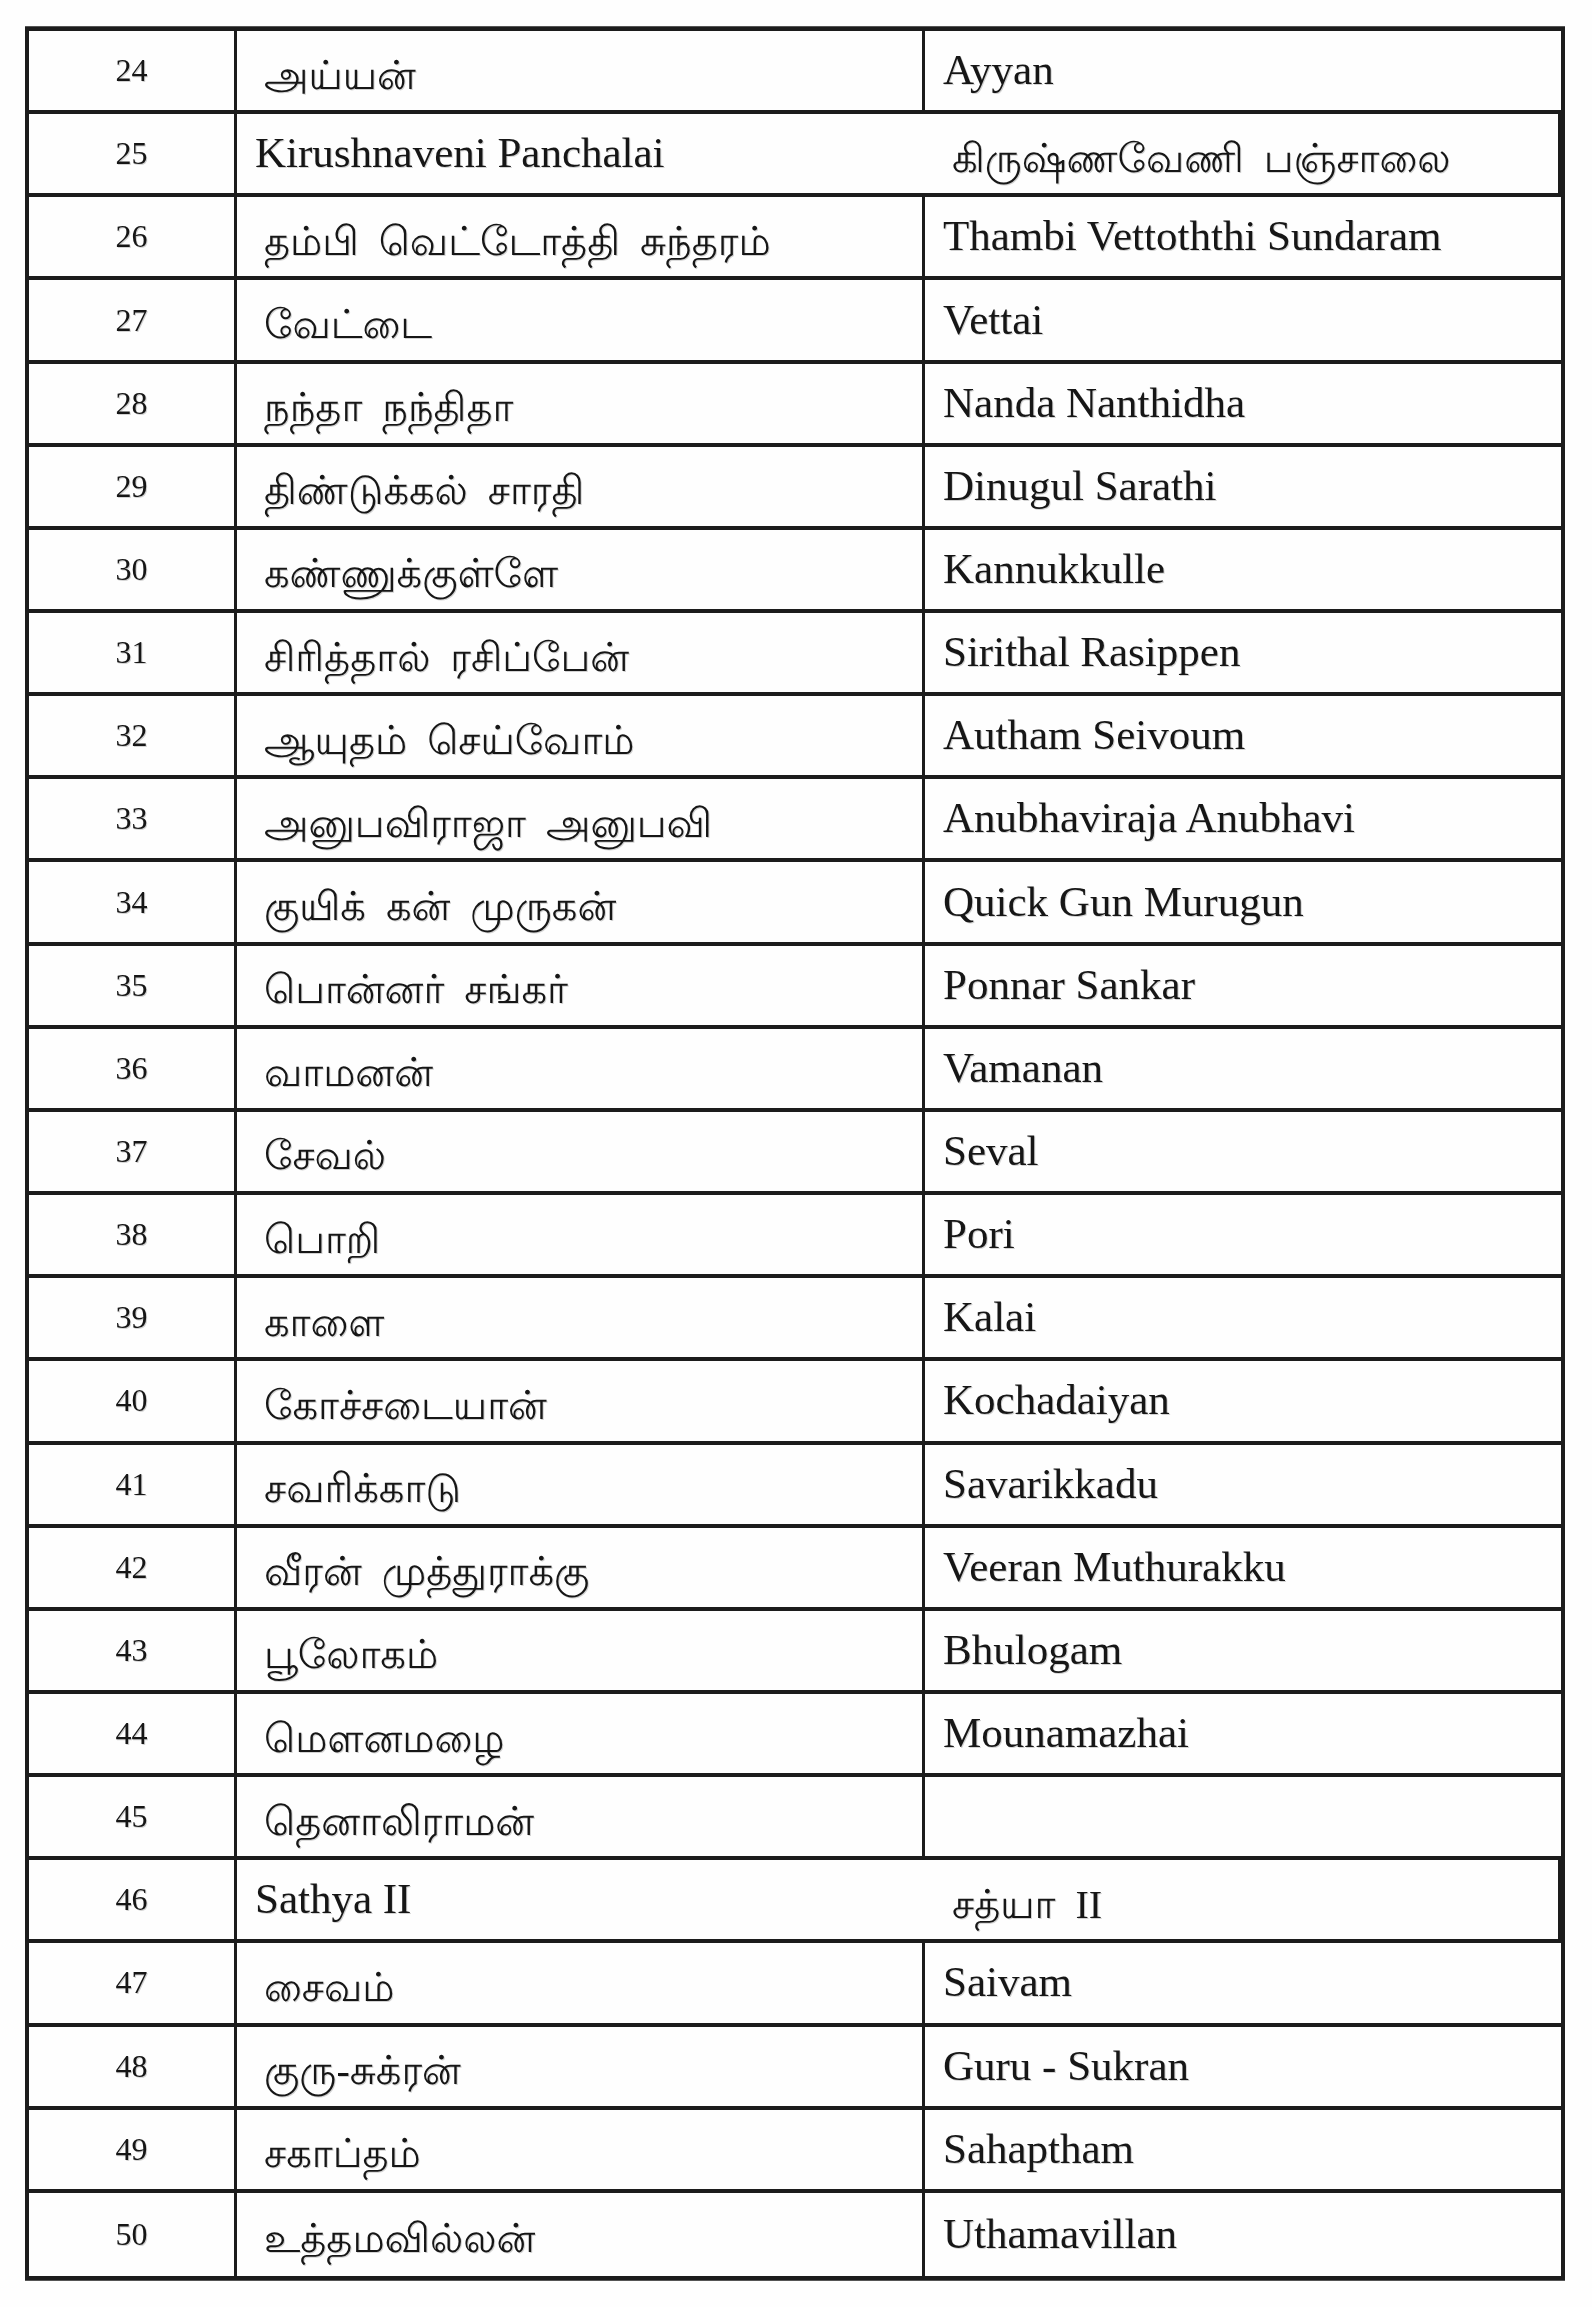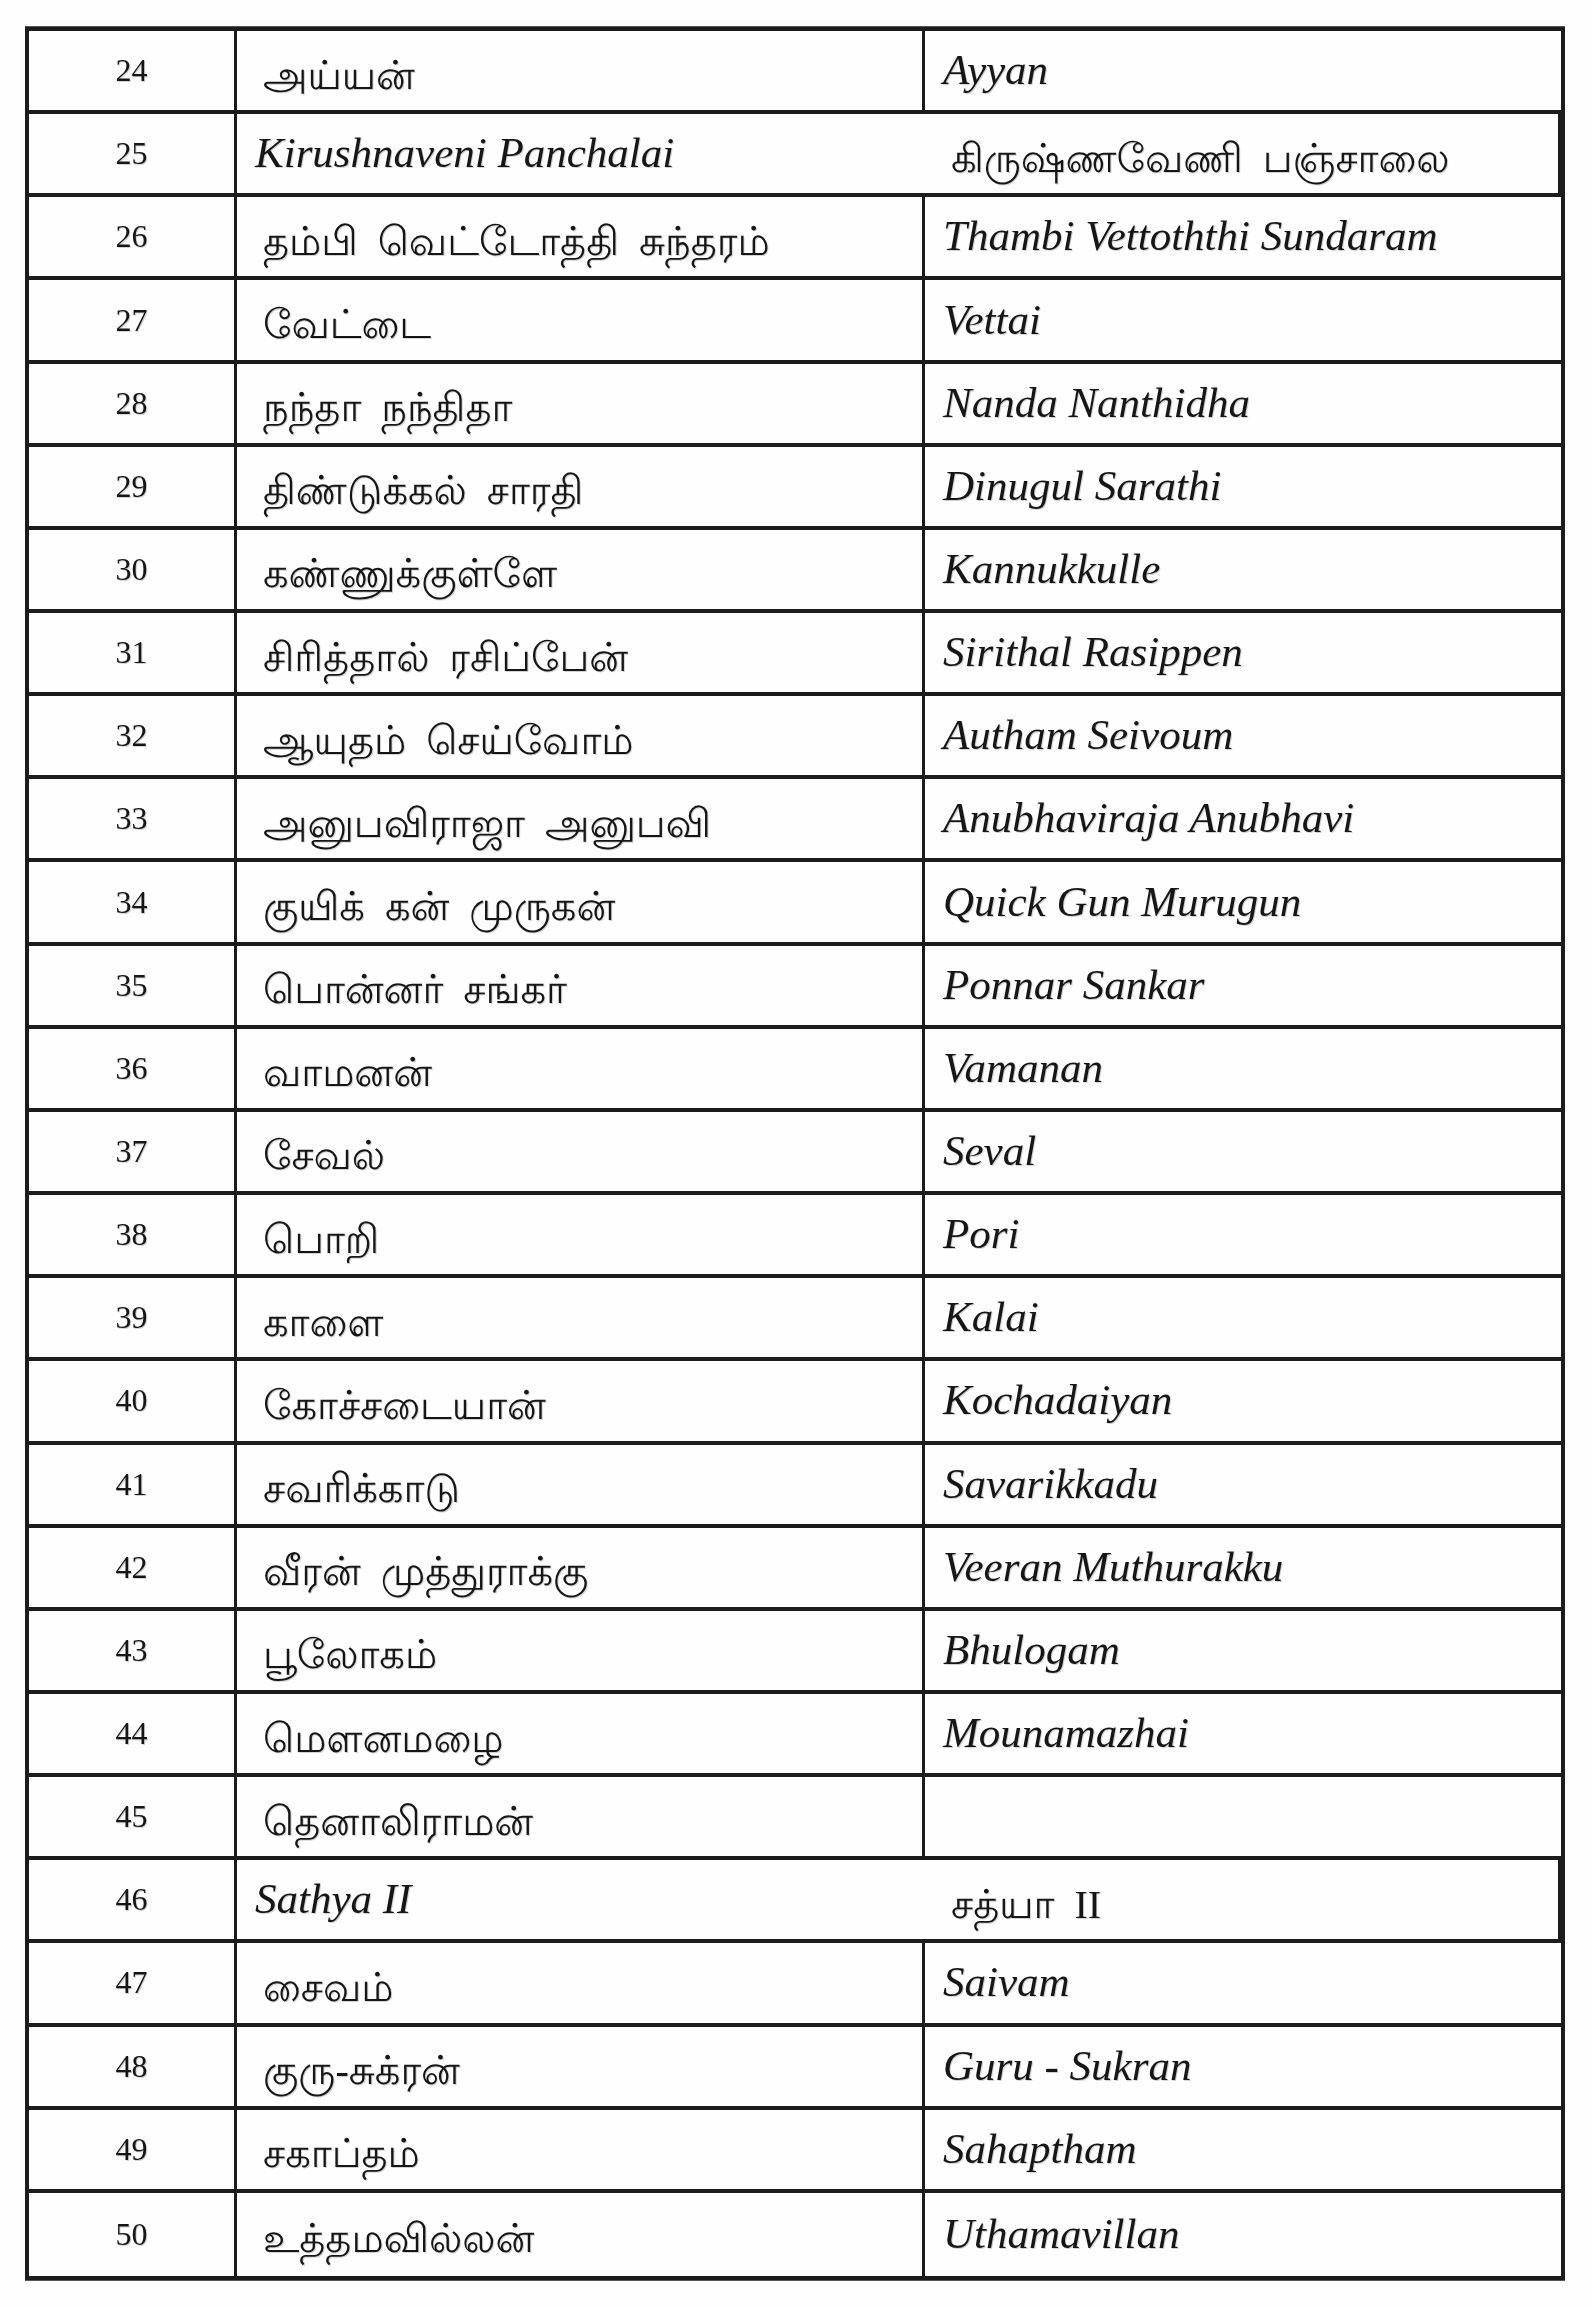--- a/index.html
+++ b/index.html
@@ -47,37 +47,35 @@
     align-items: center;
     justify-content: center;
     font-size: 32px;
     border-right: 3px solid #1c1c1c;
     text-shadow: 1px 1px 0 rgba(110,110,110,0.30);
   }
 
   .cell-tamil {
     display: flex;
     align-items: center;
-    padding-left: 18px;
+    padding-left: 27px;
     padding-top: 14px;
     font-size: 40px;
     word-spacing: 10px;
     border-right: 3px solid #1c1c1c;
     text-shadow: 1px 1px 0 rgba(110,110,110,0.30);
-    margin-left: 8px;
   }
 
   .cell-english {
     display: flex;
     align-items: center;
     padding-left: 18px;
     padding-bottom: 2px;
     font-size: 43px;
     text-shadow: 1px 1px 0 rgba(110,110,110,0.30);
-    font-style: italic;
   }
 </style>
 </head>
 <body>
 
 <div class="page">
   <div class="movies-table" style="grid-template-rows: repeat(27, 1fr);">
   <div class="row">
     <div class="cell cell-no">24</div>
     <div class="cell cell-tamil">அய்யன்</div>

